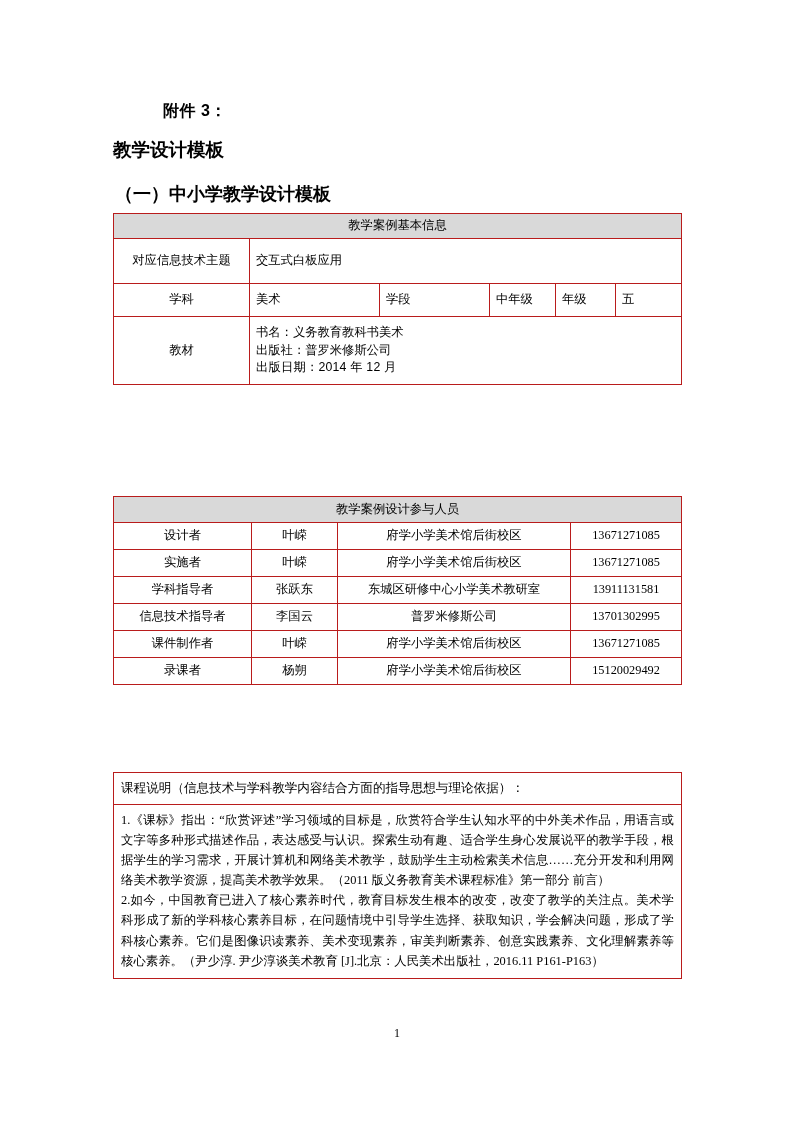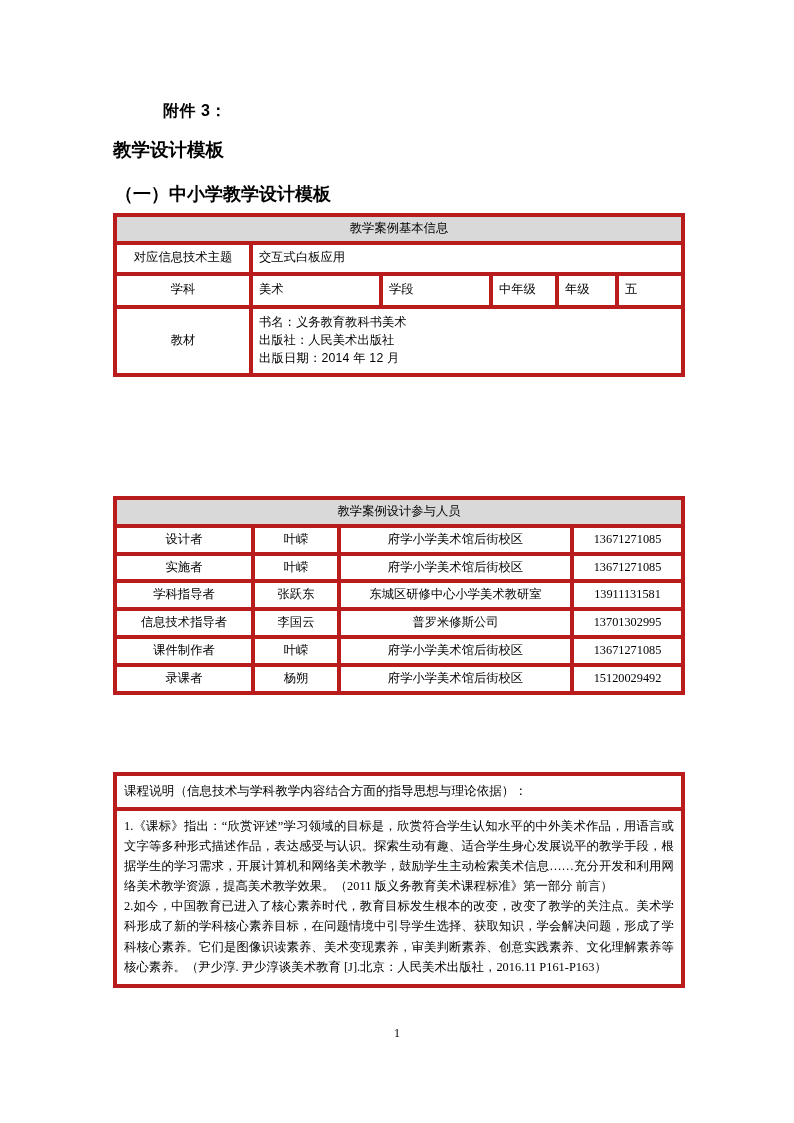--- a/index.html
+++ b/index.html
@@ -56,21 +56,21 @@
   
   .doc-table {
     position: absolute;
     left: 113px;
     width: 568px;
     border-collapse: collapse;
     table-layout: fixed;
     font-family: "Liberation Sans", "DejaVu Sans", sans-serif;
   }
   .doc-table td {
-    border: 4px solid #b91c1c;
+    border: 1px solid #b91c1c;
     font-size: 12.3px;
     padding: 3px 6px;
     vertical-align: middle;
     line-height: 1.45;
   }
   .hdr {
     background: #d9d9d9;
     text-align: center;
     font-size: 12.8px;
   }
@@ -79,21 +79,21 @@
   .num {
     font-family: "Liberation Serif", "DejaVu Serif", serif;
     font-size: 11.5px;
   }
 
   #table-basic { top: 213px; }
   #table-people { top: 496px; }
   #table-course { top: 772px; border-radius: 31px; }
 
   .t1-r1 { height: 25px; }
-  .t1-r2 { height: 31px; margin-top: 8px; }
+  .t1-r2 { height: 45px; margin-top: 8px; }
   .t1-r3 { height: 34px; }
   .t1-r4 { height: 33px; }
   .t1-r5 { height: 29px; }
   .t1-r6 { height: 68px; }
 
   .t2-r1 { height: 26px; }
   .t2-rh { height: 27px; }
   .t2-rd { height: 27px; }
 
   .course-hdr td {
@@ -163,21 +163,21 @@
         <td class="lft">美术</td>
         <td class="lft">学段</td>
         <td class="lft">中年级</td>
         <td class="lft">年级</td>
         <td class="lft">五</td>
       </tr>
       <tr class="t1-r6">
         <td class="ctr">教材</td>
         <td class="lft" colspan="5">
           <div class="materials-line">书名：义务教育教科书美术</div>
-          <div class="materials-line">出版社：人民美术出版社</div>
+          <div class="materials-line">出版社：普罗米修斯公司</div>
           <div class="materials-line spaced">出版日期：2014 年 12 月</div>
         </td>
       </tr>
     </tbody>
   </table>
 
   <table class="doc-table" id="table-people">
     <colgroup>
       <col style="width:138px">
       <col style="width:86px">

